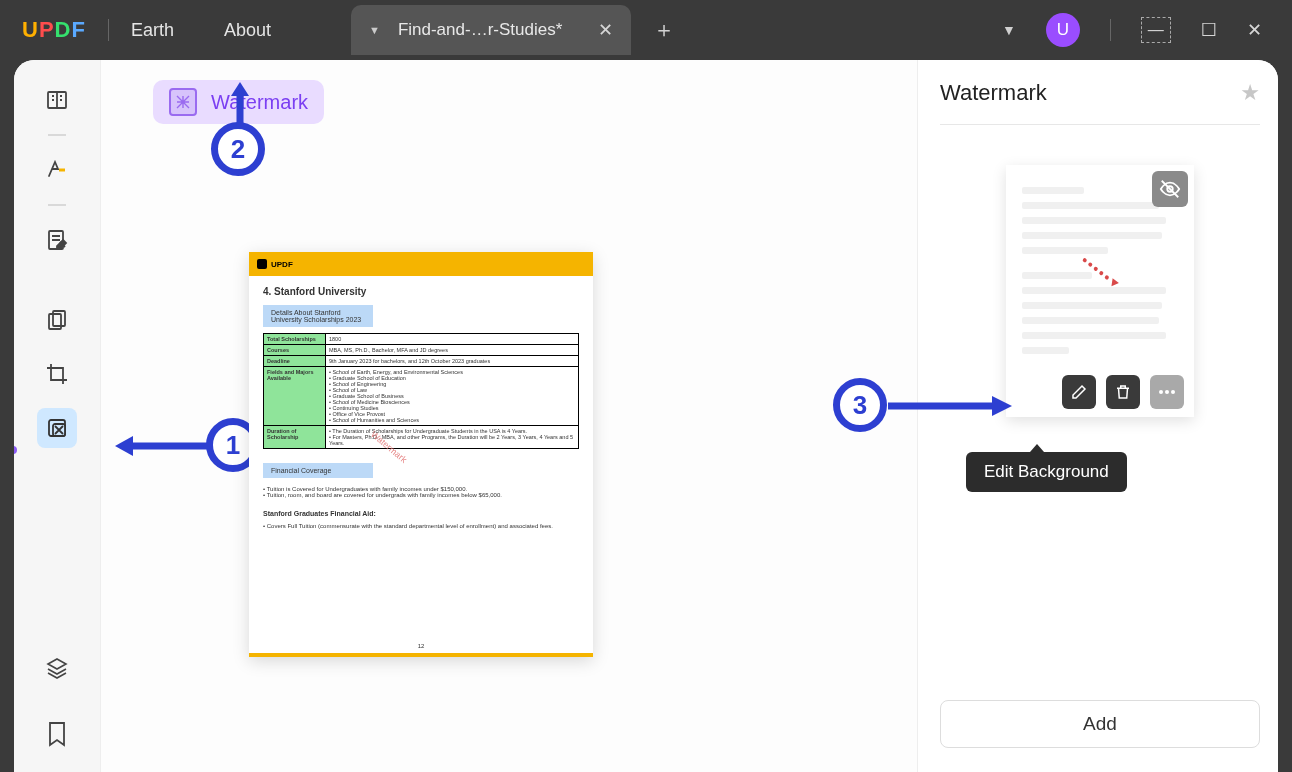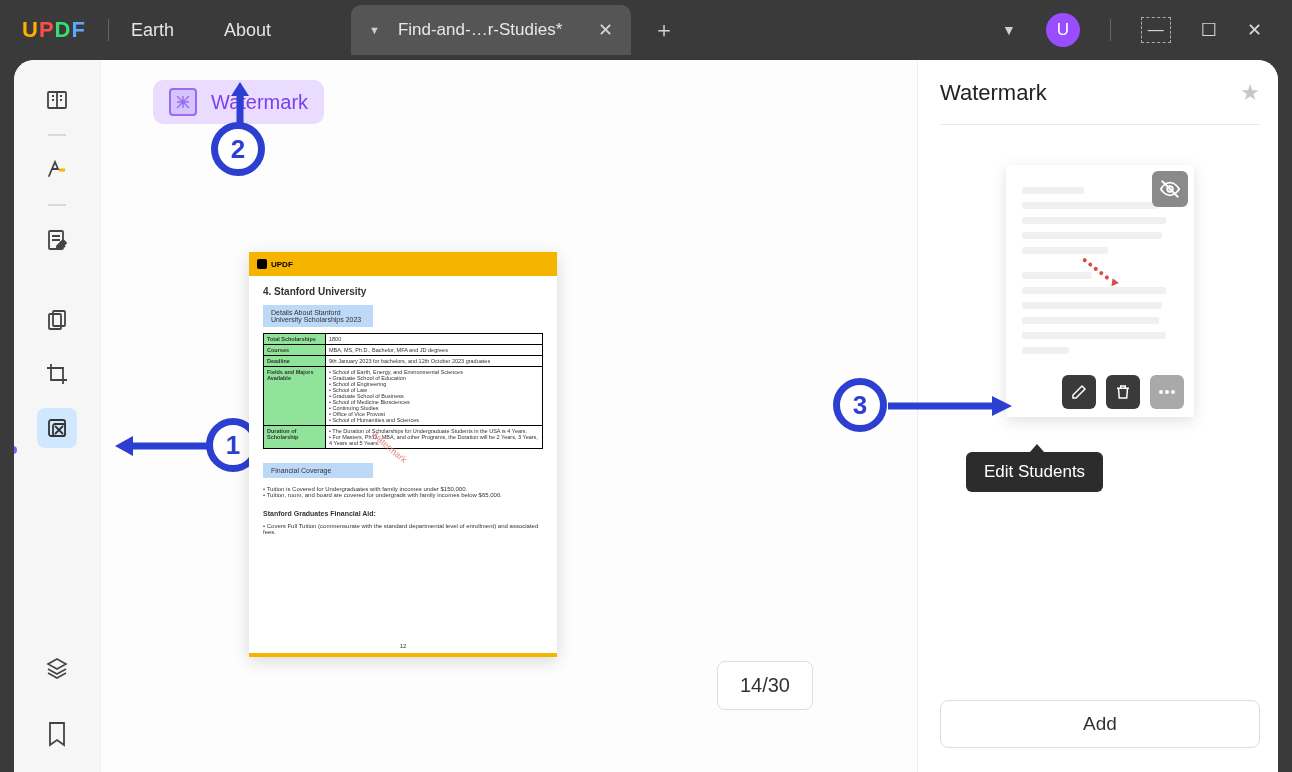--- a/index.html
+++ b/index.html
@@ -40,21 +40,21 @@
   .stage { flex:1; background:#fdfdfd; position:relative; border-left:1px solid #eee; border-right:1px solid #eee;}
   .top-tabs { display:flex; gap:48px; padding:20px 0 10px 52px; align-items:center;}
   .top-tab { display:flex; align-items:center; gap:14px; font-size:20px; color:#333; cursor:pointer;}
   .top-tab .ticon{ width:28px; height:28px; border:2px solid #666; border-radius:4px; display:flex; align-items:center; justify-content:center;}
   .top-tab.active{ background:#e9dcff; color:#7b3ff2; padding:8px 16px; border-radius:10px;}
   .top-tab.active .ticon{ border-color:#9a6bf0; background:#d7c3fb;}
 
   .page-counter { position:absolute; right:104px; bottom:62px; background:#fff; border:1px solid #ddd; border-radius:8px; padding:12px 22px; font-size:20px; color:#333;}
 
   
-  .doc { position:absolute; left:148px; top:192px; width:308px; height:405px; background:#fff; box-shadow:0 4px 16px rgba(0,0,0,0.15); font-size:6px; color:#333;}
+  .doc { position:absolute; left:148px; top:192px; width:344px; height:405px; background:#fff; box-shadow:0 4px 16px rgba(0,0,0,0.15); font-size:6px; color:#333;}
   .doc .hdr { background:#f5b400; height:24px; display:flex; align-items:center; padding:0 8px; gap:4px;}
   .doc .hdr .hb{width:10px;height:10px;background:#000;border-radius:2px;}
   .doc .hdr .ht{font-size:8px;font-weight:700;color:#000;}
   .doc .body { padding:10px 14px;}
   .doc .title { font-size:10px; font-weight:700; margin-bottom:8px;}
   .doc .bluebox { background:#bcd9f7; padding:4px 8px; font-size:7px; margin-bottom:6px; width:110px;}
   .doc table { border-collapse:collapse; width:100%; font-size:5.5px;}
   .doc td,.doc th{ border:1px solid #000; padding:2px 3px; vertical-align:top;}
   .doc td.lab{ background:#8fe49a; width:62px; font-weight:600;}
   .doc .fin-hdr{ font-size:7px; font-weight:700; margin:12px 0 6px;}
@@ -253,21 +253,20 @@
           <div style="font-size:6px; white-space:pre-line; margin-top:8px">• Tuition is Covered for Undergraduates with family incomes under $150,000.
 • Tuition, room, and board are covered for undergrads with family incomes below $65,000.</div>
           <div class="fin-hdr">Stanford Graduates Financial Aid:</div>
           <div style="font-size:6px; white-space:pre-line">• Covers Full Tuition (commensurate with the standard departmental level of enrollment) and associated fees.</div>
         </div>
         <div class="wm-diag">Watermark</div>
         <div class="pnum">12</div>
         <div class="foot"></div>
       </div>
 
-      <div class="page-counter">14/30</div>
     </div>
 
     <div class="right-panel">
       <div class="rh">
         <h2>Watermark</h2>
         <span class="star">★</span>
       </div>
 
       <div class="wm-thumb">
         <div class="eye-off">
@@ -311,21 +310,21 @@
           <div class="wm-act" style="background:#a9a9a9">
             <svg width="18" height="6" viewBox="0 0 18 6">
                 <circle cx="3" cy="3" r="2" fill="#fff"></circle>
                 <circle cx="9" cy="3" r="2" fill="#fff"></circle>
                 <circle cx="15" cy="3" r="2" fill="#fff"></circle>
               </svg>
           </div>
         </div>
       </div>
 
-      <div class="tooltip">Edit Students</div>
+      <div class="tooltip">Edit Background</div>
 
       <div class="anno-circle" style="position:absolute; left:-85px; top:318px;">
           <span>3</span>
         </div>
       <svg class="anno-arrow" style="position:absolute; left:-30px; top:332px;" width="126" height="28">
           <path d="M0 14 H108" stroke="#2d3fd1" stroke-width="7"></path>
           <path d="M104 4 L124 14 L104 24 Z" fill="#2d3fd1"></path>
         </svg>
 
       <button class="add-btn">Add</button>

